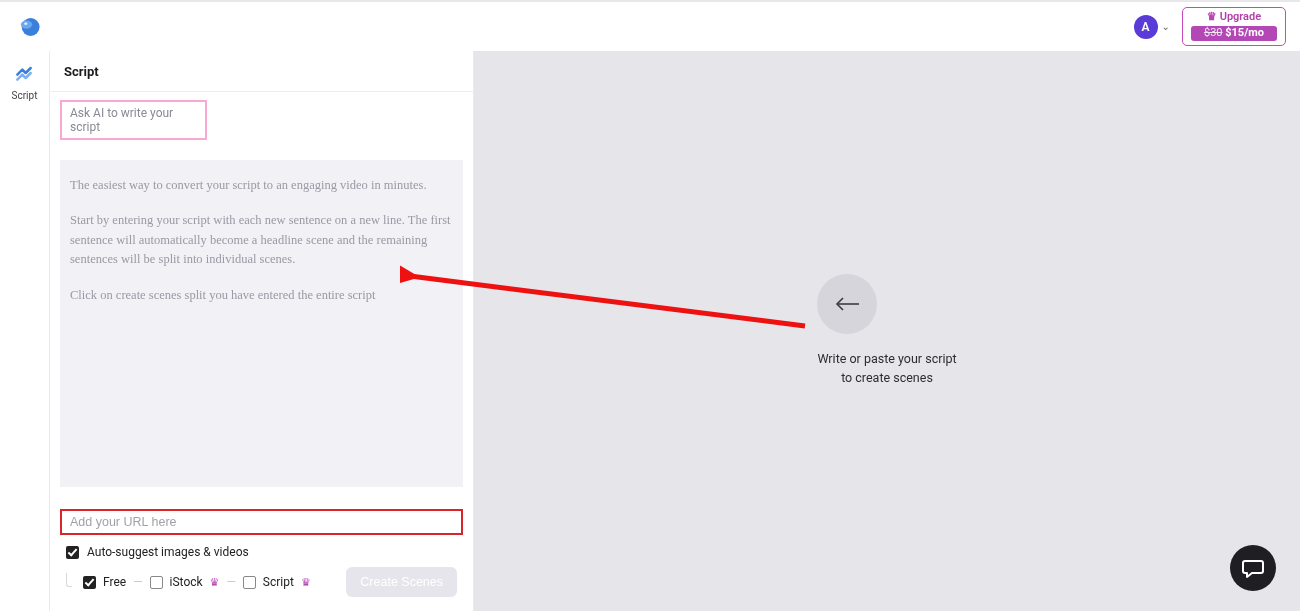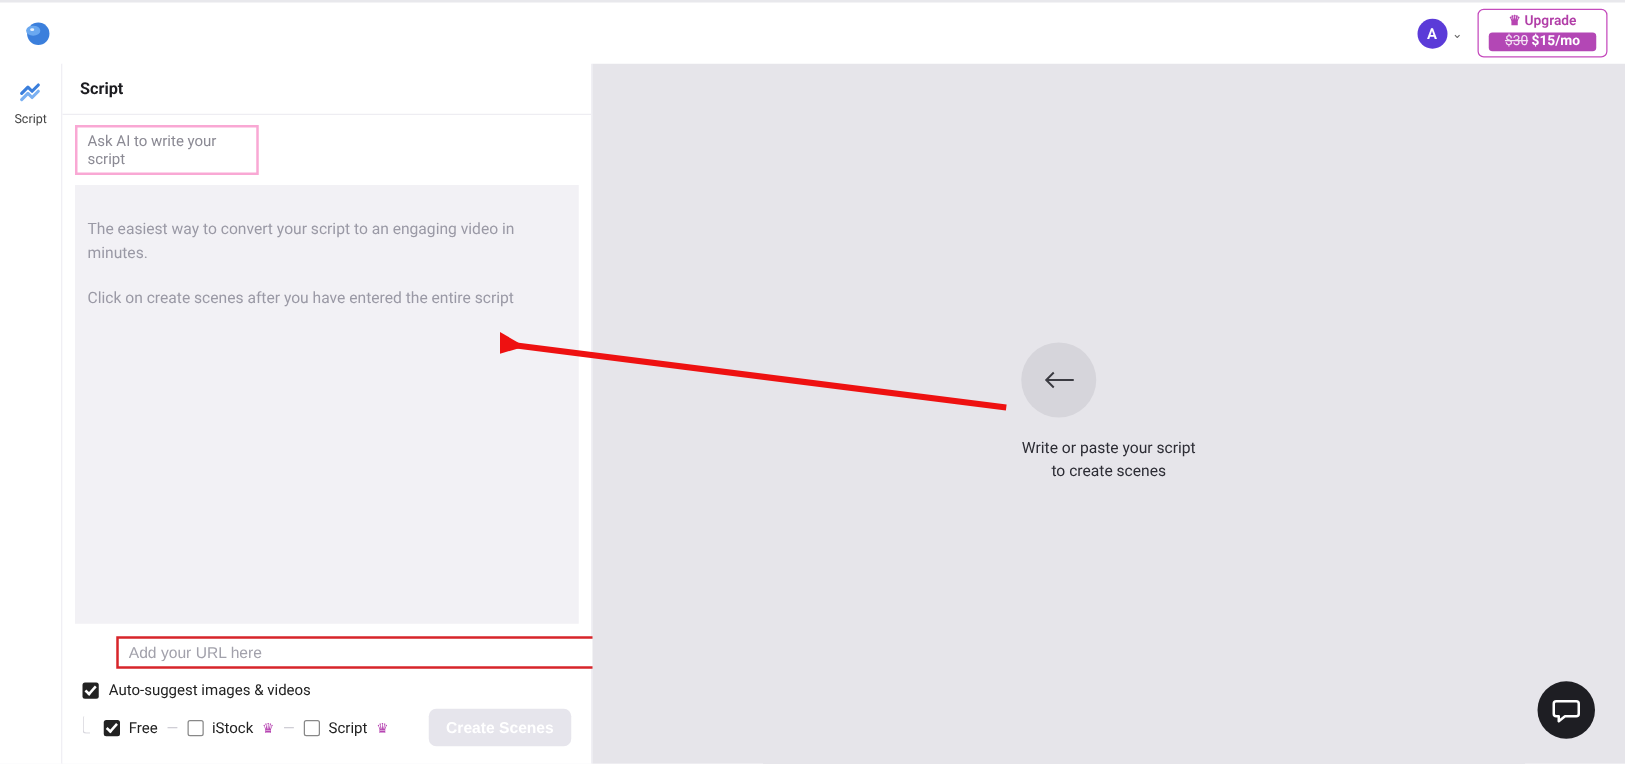--- a/index.html
+++ b/index.html
@@ -59,44 +59,45 @@
     display:flex; align-items:center; padding:0 14px;
     font-size:13px; font-weight:700; color:#1b1b1f;
   }
   .ask-ai-wrap { padding:8px 10px 8px 10px; }
   .ask-ai {
     border:2px solid #f9a8d4; padding:4px 8px;
     font-size:12px; color:#8b8a94; width:147px;
     cursor:pointer; background:#fff;
   }
   .script-body {
-    margin:0 10px; background:#f2f1f5; flex:1 1 auto;
-    padding:26px 10px; color:#9a99a5; font-size:12.5px; line-height:1.55;
+    margin:12px 10px; background:#f2f1f5; flex:1 1 auto;
+    padding:16px 10px; color:#9a99a5; font-size:12.5px; line-height:1.55;
     min-height:0;
+    font-family:Liberation Serif, serif;
   }
   .script-body p { margin-bottom:16px; }
   .url-row { padding:10px 10px 0; }
   .url-input {
     width:100%; height:26px; border:2px solid #d7252a;
-    padding:0 8px; font-size:12.5px; color:#333; outline:none;margin-left:33px;
+    padding:0 8px; font-size:12.5px; color:#333; outline:none;
   }
   .url-input::placeholder { color:#a2a1ab; }
   .options { padding:10px 16px 14px; font-size:12px; color:#222; }
   .opt-row1 { display:flex; align-items:center; gap:8px;text-align:right; }
   .opt-row2 { display:flex; align-items:center; gap:7px; margin-top:8px; }
   .cb { width:13px; height:13px; background:#222; position:relative; display:inline-block; border-radius:2px;}
   .cb.empty { background:#fff; border:1px solid #888; }
   .cb::after { content:""; position:absolute; top:1px; left:4px; width:3px; height:7px; border:solid #fff; border-width:0 2px 2px 0; transform:rotate(42deg);}
   .cb.empty::after { display:none; }
   .crown { color:#b745b2; font-size:11px; }
   .dash { color:#c9c8d0; }
   .indent { display:inline-block; width:6px; border-left:1px solid #d7d6dd; height:14px; margin-right:4px; border-bottom:1px solid #d7d6dd; border-bottom-left-radius:3px; position:relative; top:-2px;}
   .create-btn {
     margin-left:auto; background:#e6e5ec; color:#fff;
-    font-size:12.5px; font-weight:700; padding:8px 14px; border-radius:6px; border:none;
+    font-size:12.5px; font-weight:400; padding:8px 14px; border-radius:6px; border:none;
   }
 
   
   .canvas {
     position:absolute; top:51px; left:474px; right:0; bottom:0;
     background:#e6e5ea;
     display:flex; align-items:center; justify-content:center;
   }
   .placeholder { display:flex; flex-direction:column; align-items:flex-start; gap:16px; }
   .ph-circle {
@@ -165,21 +166,22 @@
 
 <div class="panel">
   <div class="panel-header">Script</div>
 
   <div class="ask-ai-wrap">
     <div class="ask-ai">Ask AI to write your script</div>
   </div>
 
   <div class="script-body">
     <p>The easiest way to convert your script to an engaging video in minutes.</p>
-    <p>Click on create scenes after you have entered the entire script</p>
+    <p>Start by entering your script with each new sentence on a new line. The first sentence will automatically become a headline scene and the remaining sentences will be split into individual scenes.</p>
+    <p>Click on create scenes split you have entered the entire script</p>
   </div>
 
   <div class="url-row">
     <input class="url-input" type="text" placeholder="Add your URL here" style="">
   </div>
 
   <div class="options">
     <div class="opt-row1">
       <span class="cb"></span>
       <span>Auto-suggest images &amp; videos</span>

